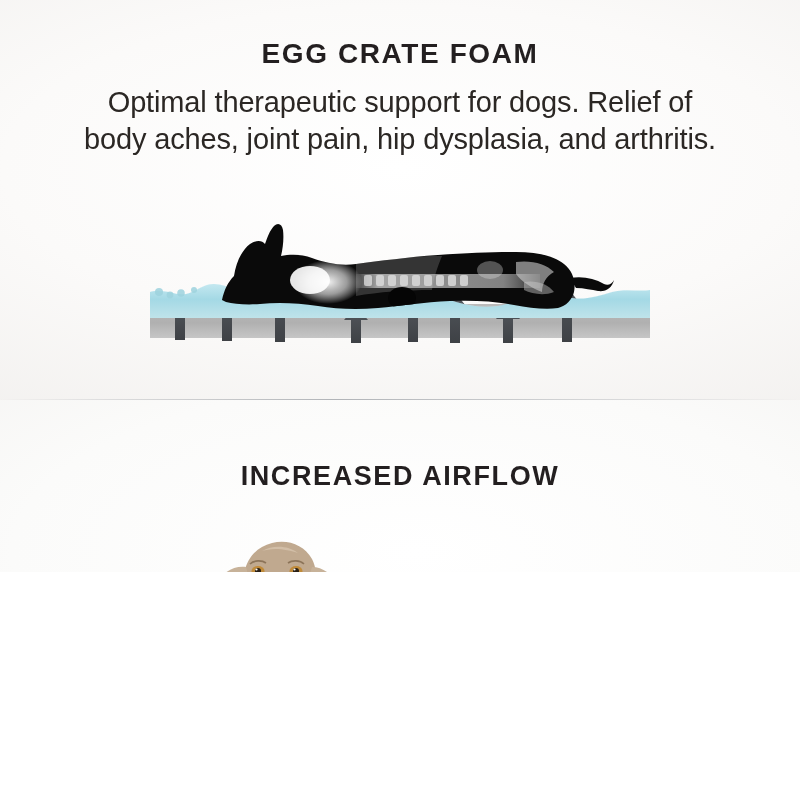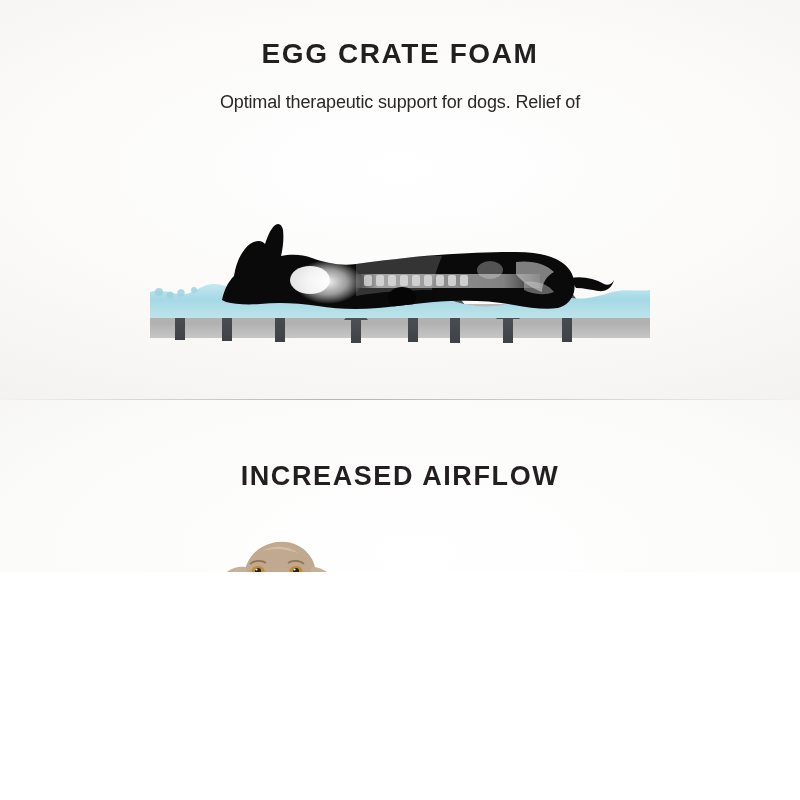--- a/index.html
+++ b/index.html
@@ -48,21 +48,21 @@
   #title-main { top: 38px; font-size: 28px; }
   #title-airflow { top: 428px; font-size: 27px; margin-top: 33px; }
 
   #subtitle {
     position: absolute;
     top: 84px;
     left: 22px;
     width: 756px;
     text-align: center;
     color: #2b2724;
-    font-size: 18px;
+    font-size: 29px;
     line-height: 37px;
     font-weight: 400;
     letter-spacing: -0.15px;
   }
 
   
   #illustration {
     position: absolute;
     left: 150px;
     top: 200px;
@@ -109,20 +109,21 @@
 <body>
 
 <div id="page">
 
   <div id="panel-top"></div>
 
   <div class="heading" id="title-main">EGG CRATE FOAM</div>
 
   <div id="subtitle">
     <span>Optimal therapeutic support for dogs. Relief of</span><br>
+    <span>body aches, joint pain, hip dysplasia, and arthritis.</span>
   </div>
 
   <div id="illustration">
     <svg viewBox="0 0 500 160" xmlns="http://www.w3.org/2000/svg">
       <defs>
         <linearGradient id="foamBaseGrad" x1="0" y1="0" x2="0" y2="1">
           <stop offset="0%" stop-color="#bcbcbc"></stop>
           <stop offset="55%" stop-color="#b0b0b0"></stop>
           <stop offset="100%" stop-color="#c6c6c6"></stop>
         </linearGradient>

